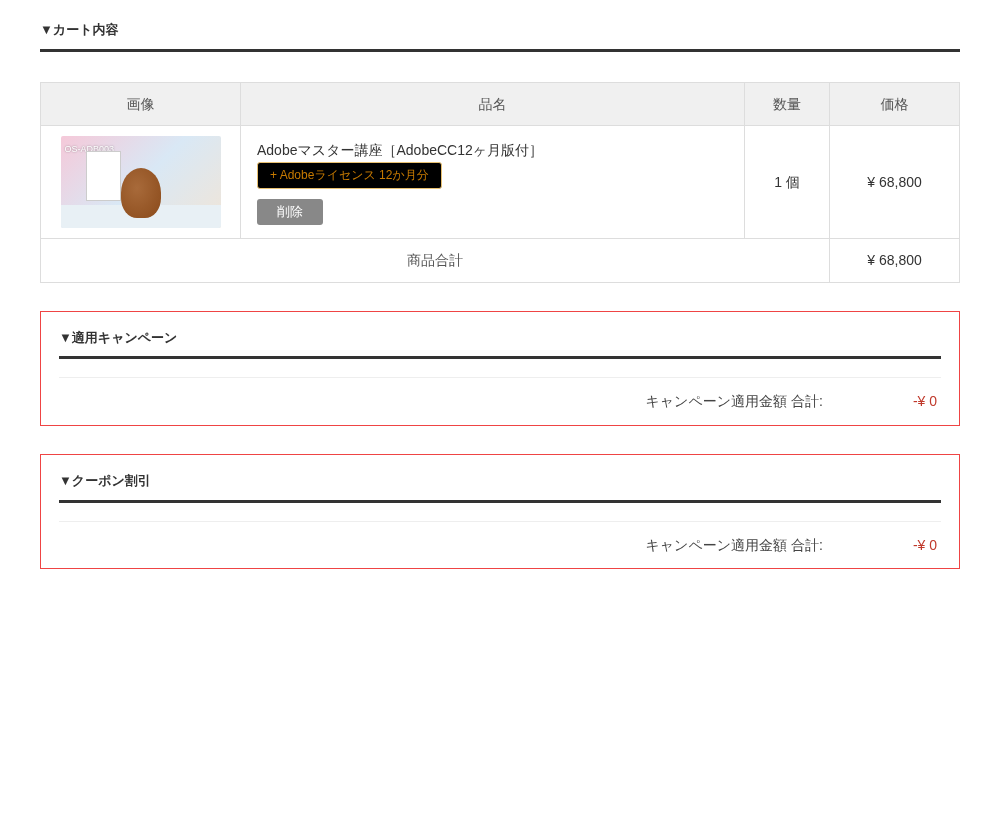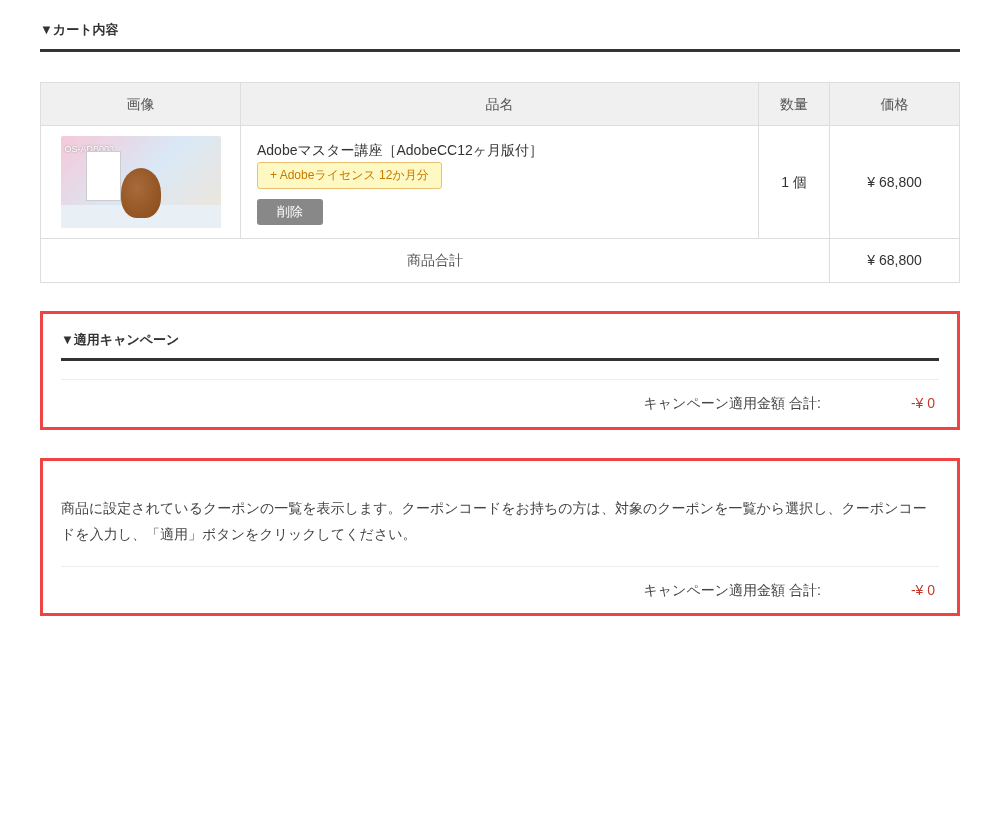--- a/index.html
+++ b/index.html
@@ -30,29 +30,29 @@
       padding: 10px;
       text-align: center;
       vertical-align: middle;
     }
     .cart-table th {
       background: #f0f0f0;
       font-weight: normal;
       color: #555;
     }
     .cart-table .col-image { width: 200px; }
-    .cart-table .col-qty { width: 71px; }
+    .cart-table .col-qty { width: 85px; }
     .cart-table .col-price { width: 130px; }
     .product-cell { text-align: left !important; padding: 12px 16px !important; }
     .product-name { }
     .license-badge {
       display: inline-block;
       color: #c77a00;
       border: 1px solid #e8c070;
-      background: #fef9c3;
+      background: #000000;
       padding: 3px 12px;
       font-size: 12px;
       border-radius: 3px;
       margin-bottom: 10px;
     }
     .delete-button {
       display: inline-block;
       background: #888;
       color: #fff;
       border: none;
@@ -84,21 +84,21 @@
       background: radial-gradient(ellipse at 40% 40%, #a86a3a, #8a4a1a);
       border-radius: 50% 50% 40% 40%;
     }
     .thumb-code{
       position:absolute; left:4px; top:6px; font-size:9px; color:#fff;
       text-shadow:0 0 2px rgba(0,0,0,.4);
     }
     .summary-row td { text-align: center; padding: 10px 20px; }
     .summary-label-cell { color:#555; }
     .boxed-section {
-      border: 3px solid #ef4444;
+      border: 1px solid #ef4444;
       padding: 16px 18px 0 18px;
       margin-top: 28px;
     }
     .desc-text {
       margin-top: 18px;
       color: #444;
       line-height: 1.9;
     }
     .amount-row {
       border-top: 1px solid #eee;
@@ -153,18 +153,18 @@
 
 <div class="boxed-section">
   <h2 class="section-title">▼適用キャンペーン</h2>
   <div class="amount-row">
     <span class="amount-label">キャンペーン適用金額 合計:</span>
     <span class="amount-value-red">-¥ 0</span>
   </div>
 </div>
 
 <div class="boxed-section">
-  <div class="desc-text">商品に設定されているクーポンの一覧を表示します。クーポンコードをお持ちの方は、対象のクーポンを一覧から選択し、クーポンコードを入力し、「適用」ボタンをクリックしてください。</div>
+  <h2 class="section-title">▼クーポン割引</h2>
   <div class="amount-row">
     <span class="amount-label">キャンペーン適用金額 合計:</span>
     <span class="amount-value-red">-¥ 0</span>
   </div>
 </div>
 
 </body></html>

